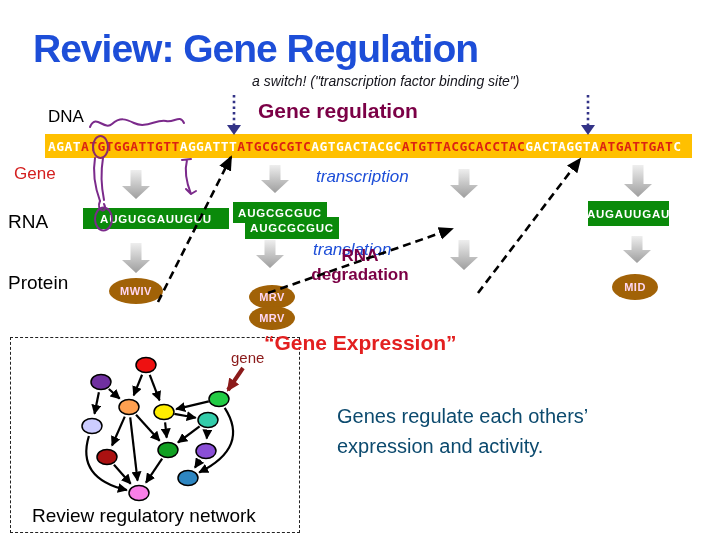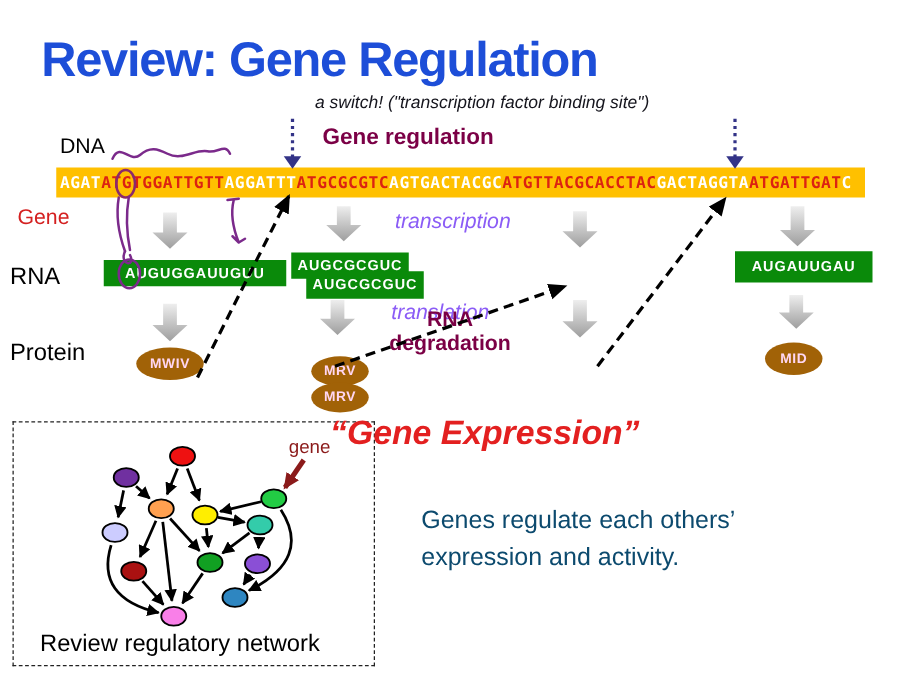--- a/index.html
+++ b/index.html
@@ -3,63 +3,63 @@
 <meta charset="utf-8">
 <style>
   html,body{margin:0;padding:0;background:#888;}
   #slide{
     position:relative;width:720px;height:540px;background:#ffffff;
     font-family:"Liberation Sans",sans-serif;overflow:hidden;margin:0 auto;
   }
   .abs{position:absolute;}
   #title{left:33px;top:27px;font-size:39px;font-weight:bold;color:#1d4ed8;letter-spacing:-1px;white-space:nowrap;z-index:4;}
   #subtitle{left:252px;top:73px;font-size:14px;font-style:italic;color:#15151d;white-space:nowrap;z-index:4;}
-  #gene-regulation{left:258px;top:99px;font-size:18px;font-weight:bold;color:#7b0046;white-space:nowrap;z-index:4;}
+  #gene-regulation{left:258px;top:99px;font-size:21px;font-weight:bold;color:#7b0046;white-space:nowrap;z-index:4;}
   .side-label{color:#000;white-space:nowrap;z-index:6;}
   #lbl-dna{left:48px;top:107px;font-size:17px;}
   #lbl-gene{left:14px;top:164px;font-size:17px;color:#d42020;}
   #lbl-rna{left:8px;top:211px;font-size:19px;}
   #lbl-protein{left:8px;top:272px;font-size:19px;text-align:right;}
   #dna-bar{
     left:45px;top:134px;width:647px;height:24px;background:#ffc000;z-index:5;
     display:flex;align-items:center;padding-left:3px;box-sizing:border-box;
   }
   #dna-sequence{
     font-family:"DejaVu Sans Mono",monospace;font-size:13px;font-weight:bold;
     letter-spacing:0.4px;white-space:nowrap;
   }
-  .process-label{font-size:17px;font-style:italic;color:#8b5cf6;white-space:nowrap;z-index:7;}
+  .process-label{font-size:17px;font-style:italic;color:#1d4ed8;white-space:nowrap;z-index:7;}
   #lbl-transcription{left:316px;top:167px;}
   #lbl-translation{left:313px;top:240px;}
   #rna-degradation{
     left:288px;top:246px;width:144px;text-align:center;z-index:8;
     font-size:17px;font-weight:bold;color:#7b0045;line-height:19px;
   }
   .rna-box{
     background:#0a8a0a;color:#ffffff;font-weight:bold;font-size:11.5px;letter-spacing:0.8px;
     display:flex;align-items:center;justify-content:center;z-index:10;white-space:nowrap;
   }
   #rna-box-1{left:83px;top:208px;width:146px;height:21px;}
   #rna-box-2a{left:233px;top:202px;width:94px;height:21px;}
   #rna-box-2b{left:245px;top:217px;width:94px;height:22px;z-index:11;}
-  #rna-box-4{left:588px;top:201px;width:110px;height:25px;}
+  #rna-box-4{left:588px;top:201px;width:81px;height:25px;}
   .protein{
     background:#a16207;border-radius:50%;color:#ffd6f2;font-weight:bold;font-size:11px;
     letter-spacing:0.5px;display:flex;align-items:center;justify-content:center;z-index:10;
   }
   #protein-mwiv{left:109px;top:278px;width:54px;height:26px;}
   #protein-mrv-1{left:249px;top:285px;width:46px;height:24px;}
   #protein-mrv-2{left:249px;top:306px;width:46px;height:24px;}
   #protein-mid{left:612px;top:274px;width:46px;height:26px;}
   #network-box{
     left:10px;top:337px;width:290px;height:196px;border:1.5px dashed #222;z-index:3;box-sizing:border-box;
   }
   #lbl-gene-pointer{left:231px;top:349px;font-size:15px;color:#8b1a1a;z-index:6;}
   #gene-expression{
-    left:264px;top:331px;font-size:27px;font-weight:bold;font-style:italic;color:#e32020;
+    left:264px;top:331px;font-size:21px;font-weight:bold;color:#e32020;
     white-space:nowrap;z-index:6;
   }
   #body-text{left:337px;top:401px;font-size:20px;color:#0c4a6e;line-height:30px;z-index:4;}
   #network-caption{left:32px;top:505px;font-size:19px;color:#000;z-index:4;}
   #overlay{position:absolute;left:0;top:0;width:720px;height:540px;z-index:20;pointer-events:none;}
 </style>
 </head>
 <body>
 
 <div id="slide">

